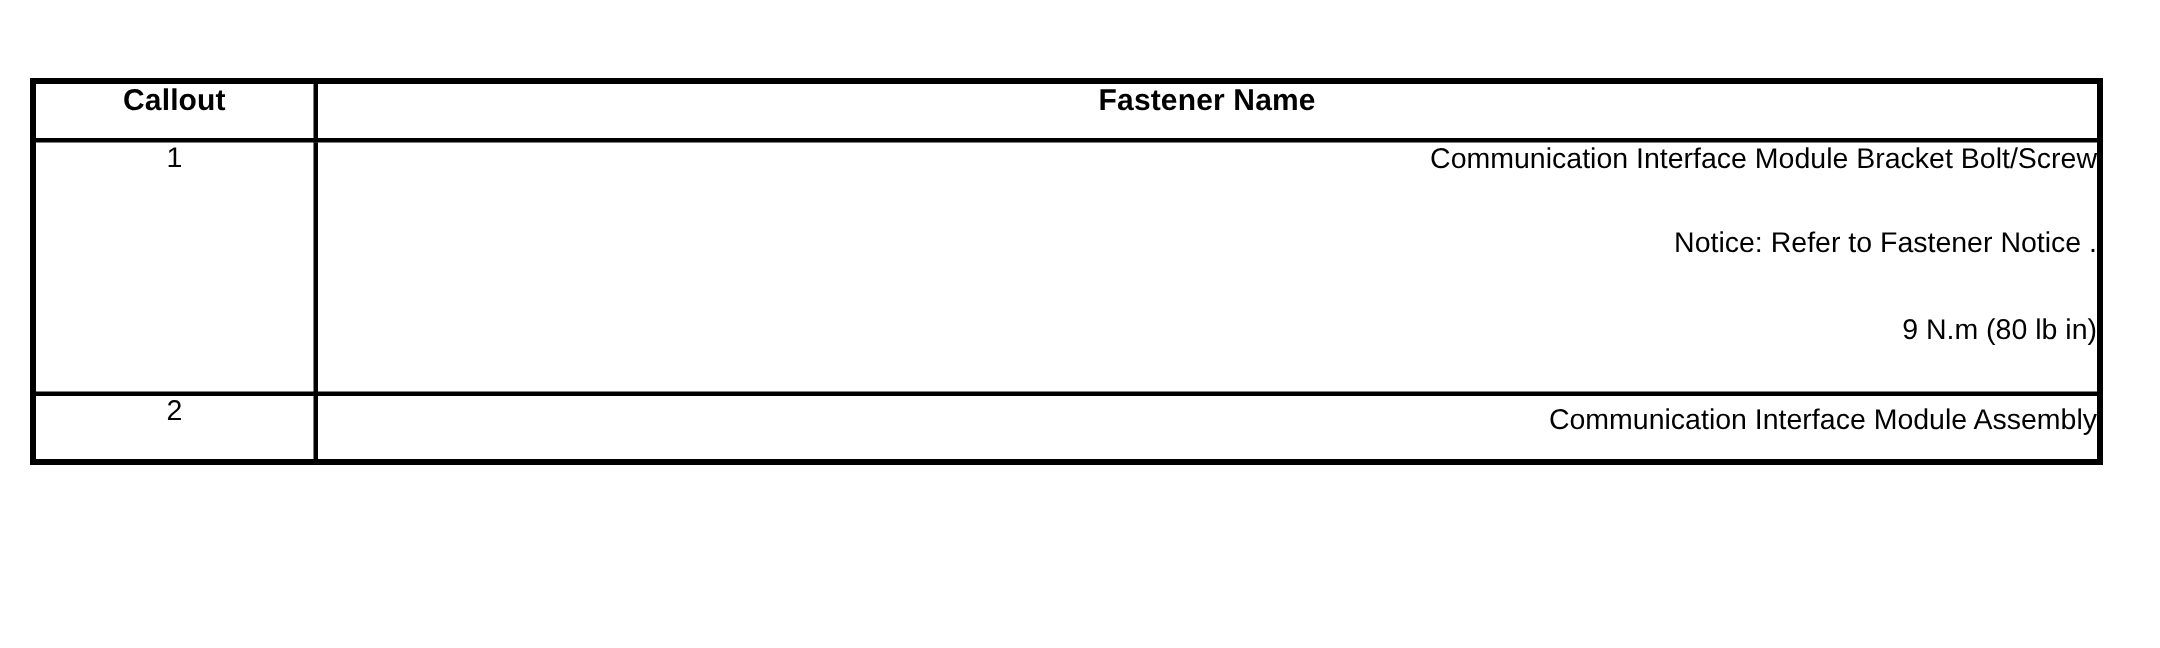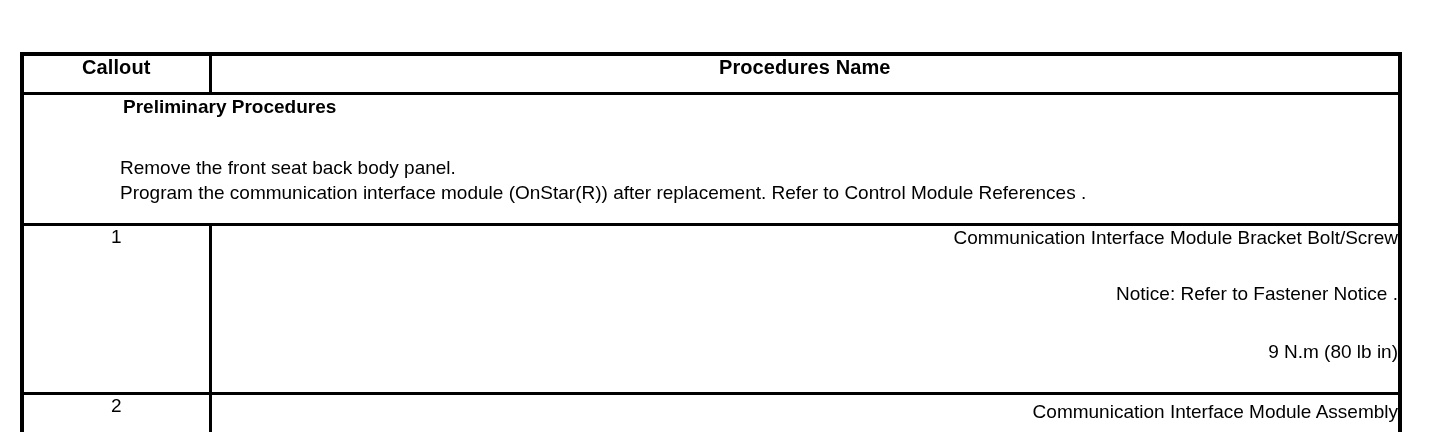--- a/index.html
+++ b/index.html
@@ -109,31 +109,23 @@
 
   <table class="spec-table">
     <colgroup>
       <col class="col-callout">
       <col>
     </colgroup>
     <tbody>
 
       <tr>
         <th class="hdr-cell callout">Callout</th>
-        <th class="hdr-cell name">Procedures Name</th>
+        <th class="hdr-cell name">Fastener Name</th>
       </tr>
 
-      <tr>
-        <td class="prelim-cell" colspan="2">
-          <div class="prelim-head">Preliminary Procedures</div>
-          <div class="prelim-spacer"></div>
-          <div class="prelim-line">Remove the front seat back body panel.</div>
-          <div class="prelim-line">Program the communication interface module (OnStar(R)) after replacement. Refer to Control Module References .</div>
-        </td>
-      </tr>
 
       <tr class="row-1">
         <td class="callout-cell">1</td>
         <td class="comp-cell">
           <div class="comp-line">Communication Interface Module Bracket Bolt/Screw</div>
           <div class="gap-sm"></div>
           <div class="comp-line"><b>Notice</b><span>: Refer to Fastener Notice .</span></div>
           <div class="gap-md"></div>
           <div class="comp-line bold">9 N.m (80 lb in)</div>
         </td>

